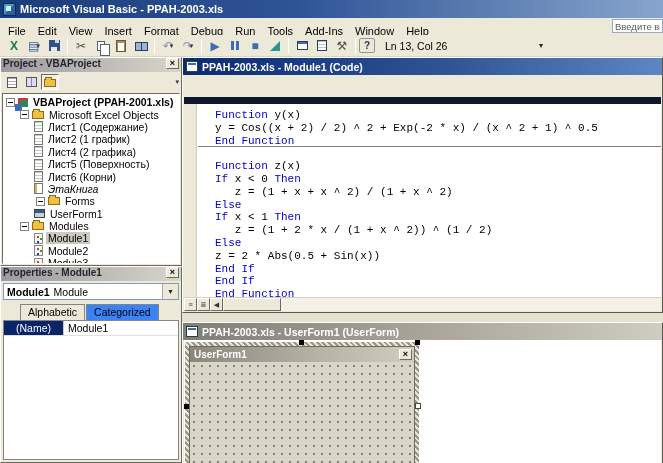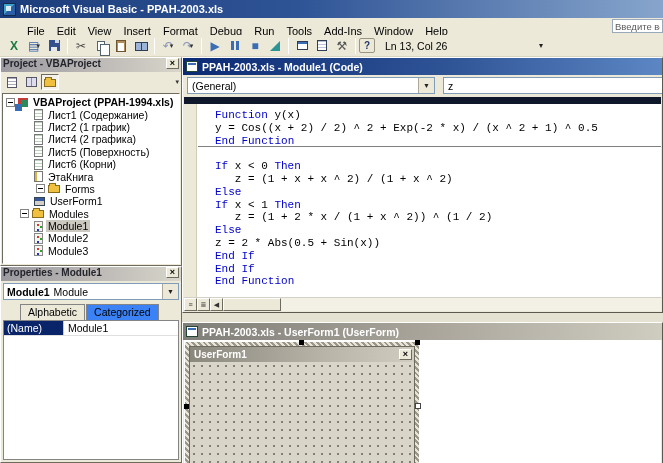--- a/index.html
+++ b/index.html
@@ -8,21 +8,21 @@
             font-size:11px; color:#000; }
 
   
   #titlebar { position:absolute; left:0; top:0; right:0; height:18px;
     background:linear-gradient(90deg,#1b3c7a 0%,#2f5496 45%,#87a5cc 100%);
     color:#fff; font-weight:bold; display:flex; align-items:center; padding-left:3px; }
   #titlebar .app-ico { width:13px; height:13px; margin-right:4px; position:relative;
     background:linear-gradient(135deg,#3fa0c8 0 50%,#2b5fa8 50% 100%); border:1px solid #102a50; }
   #titlebar .app-ico::after { content:""; position:absolute; left:2px; top:2px; width:5px; height:5px; background:#d8ecf4; }
   #menubar { position:absolute; left:0; top:18px; right:0; height:27px; background:#ece9d8;
-    display:flex; align-items:center; padding-left:2px; border-bottom:1px solid #e0dcc8;margin-left:19px; }
+    display:flex; align-items:center; padding-left:2px; border-bottom:1px solid #e0dcc8; }
   .menu-item { padding:1px 6px; cursor:default; }
   #question-box { position:absolute; right:0; top:1px; width:51px; height:14px; border:1px solid #9aa8bc;
     background:#fff; color:#5a5a5a; font-size:9.5px; font-family:"Liberation Sans",sans-serif; padding:0 2px; }
   #toolbar { position:absolute; left:0; top:35px; right:0; height:22px; background:#ece9d8;
     display:flex; align-items:center; padding-left:4px; border-bottom:1px solid #d8d4c0; }
   .tb-btn { width:20px; height:18px; display:flex; align-items:center; justify-content:center;
     position:relative; font-size:12px; cursor:default; }
   .tb-sep { width:1px; height:16px; background:#b8b4a2; margin:0 3px; border-right:1px solid #fff; }
   .tb-caret { font-size:7px; color:#333; margin-left:-3px; }
   #pos-label { margin-left:10px; font-size:10.5px; width:150px; }
@@ -95,21 +95,21 @@
   #prop-combo .nm { font-weight:bold; margin-right:4px; }
   .combo-btn { margin-left:auto; width:16px; height:100%; background:#ece9d8; border-left:1px solid #aca899;
     display:flex; align-items:center; justify-content:center; font-size:7px; color:#222; }
   #prop-tabs { position:absolute; left:19px; top:37px; height:16px; display:flex; align-items:flex-end; font-size:10.5px; }
   .tab { padding:1px 7px 2px; border:1px solid #848484; border-bottom:none; background:#3b82f6; margin-right:1px; }
   .tab.active { background:#ece9d8; position:relative; top:1px; padding-bottom:3px; }
   #prop-grid { position:absolute; left:2px; right:2px; top:53px; bottom:2px; background:#fff;
     border:1px solid #848484; overflow:hidden; font-size:10.5px; }
   .prop-row { height:15px; display:flex; border-bottom:1px solid #e0e0e0; }
   .prop-row .pname { width:60px; padding:1px 3px; border-right:1px solid #c8c8c8; }
-  .prop-row .pname.sel { background:#0a246a; color:#fff; }
+  .prop-row .pname.sel { background:#0a246a; color:#fff;text-align:center; }
   .prop-row .pval { padding:1px 4px; }
 
   
   #mdi { position:absolute; left:182px; top:57px; right:0; bottom:0; background:#e6e2d2; }
   #code-window { position:absolute; left:0; top:0; right:0; height:256px;
     border:1px solid; border-color:#fff #5c594e #5c594e #fff; background:#ece9d8; }
   .cw-title { height:17px; background:linear-gradient(90deg,#0b2a74,#2f5496 55%,#5c86c4);
     color:#fff; font-weight:bold; display:flex; align-items:center; padding-left:3px; font-size:10.5px; }
   .win-ico { width:12px; height:11px; margin-right:4px; flex:none; border:1px solid #243; background:#fff; position:relative; }
   .win-ico::before { content:""; position:absolute; left:1px; top:1px; right:1px; height:2px; background:#3b6db5; }
@@ -262,21 +262,26 @@
           </span>
         <span class="pt-btn pressed">
             <span class="mi-folder"></span>
           </span>
         <span class="pt-caret">▾</span>
       </div>
       <div id="project-tree">
           <div class="tree-row" style="padding-left: 3px;">
             <span class="expander"></span>
             <span class="ti ti-project"></span>
-            <span class="lbl b">VBAProject (PPAH-1994.xls)</span>
+            <span class="lbl b">VBAProject (PPAH-2001.xls)</span>
+          </div>
+          <div class="tree-row" style="padding-left: 17px;">
+            <span class="expander"></span>
+            <span class="ti ti-folder"></span>
+            <span class="lbl">Microsoft Excel Objects</span>
           </div>
           <div class="tree-row" style="padding-left: 31px;">
             <span class="ti ti-sheet"></span>
             <span class="lbl">Лист1 (Содержание)</span>
           </div>
           <div class="tree-row" style="padding-left: 31px;">
             <span class="ti ti-sheet"></span>
             <span class="lbl">Лист2 (1 график)</span>
           </div>
           <div class="tree-row" style="padding-left: 31px;">
@@ -284,21 +289,21 @@
             <span class="lbl">Лист4 (2 графика)</span>
           </div>
           <div class="tree-row" style="padding-left: 31px;">
             <span class="ti ti-sheet"></span>
             <span class="lbl">Лист5 (Поверхность)</span>
           </div>
           <div class="tree-row" style="padding-left: 31px;">
             <span class="ti ti-sheet"></span>
             <span class="lbl">Лист6 (Корни)</span>
           </div>
-          <div class="tree-row" style="padding-left: 31px;">
+          <div class="tree-row" style="padding-left: 31px; font-style: italic;">
             <span class="ti ti-book"></span>
             <span class="lbl">ЭтаКнига</span>
           </div>
           <div class="tree-row" style="padding-left: 17px; margin-left: 16px;">
             <span class="expander"></span>
             <span class="ti ti-folder"></span>
             <span class="lbl">Forms</span>
           </div>
           <div class="tree-row" style="padding-left: 31px;">
             <span class="ti ti-form"></span>
@@ -347,36 +352,28 @@
     </div>
   </div>
 
   <div id="mdi">
 
     <div id="code-window">
       <div class="cw-title">
         <span class="win-ico"></span>
         <span>PPAH-2003.xls - Module1 (Code)</span>
       </div>
-      <div class="cw-combos">
-        <span class="combo" id="object-combo">
-          <span>(General)</span>
-          <span class="combo-btn">▼</span>
-        </span>
-        <span class="combo" id="procedure-combo">
-          <span>z</span>
-        </span>
-      </div>
       <div class="cw-body">
         <div id="code-margin"></div>
         <div id="code-lines">
             <div class="code-line"><span class="kw">Function</span> y(x)</div>
             <div class="code-line">y = Cos((x + 2) / 2) ^ 2 + Exp(-2 * x) / (x ^ 2 + 1) ^ 0.5</div>
             <div class="code-line proc-sep"><span class="kw">End</span> <span class="kw">Function</span></div>
             <div class="code-line">&nbsp;</div>
+            <div class="code-line"><span class="kw">Function</span> z(x)</div>
             <div class="code-line"><span class="kw">If</span> x &lt; 0 <span class="kw">Then</span></div>
             <div class="code-line">   z = (1 + x + x ^ 2) / (1 + x ^ 2)</div>
             <div class="code-line"><span class="kw">Else</span></div>
             <div class="code-line"><span class="kw">If</span> x &lt; 1 <span class="kw">Then</span></div>
             <div class="code-line">   z = (1 + 2 * x / (1 + x ^ 2)) ^ (1 / 2)</div>
             <div class="code-line"><span class="kw">Else</span></div>
             <div class="code-line">z = 2 * Abs(0.5 + Sin(x))</div>
             <div class="code-line"><span class="kw">End</span> <span class="kw">If</span></div>
             <div class="code-line"><span class="kw">End</span> <span class="kw">If</span></div>
             <div class="code-line"><span class="kw">End</span> <span class="kw">Function</span></div>

